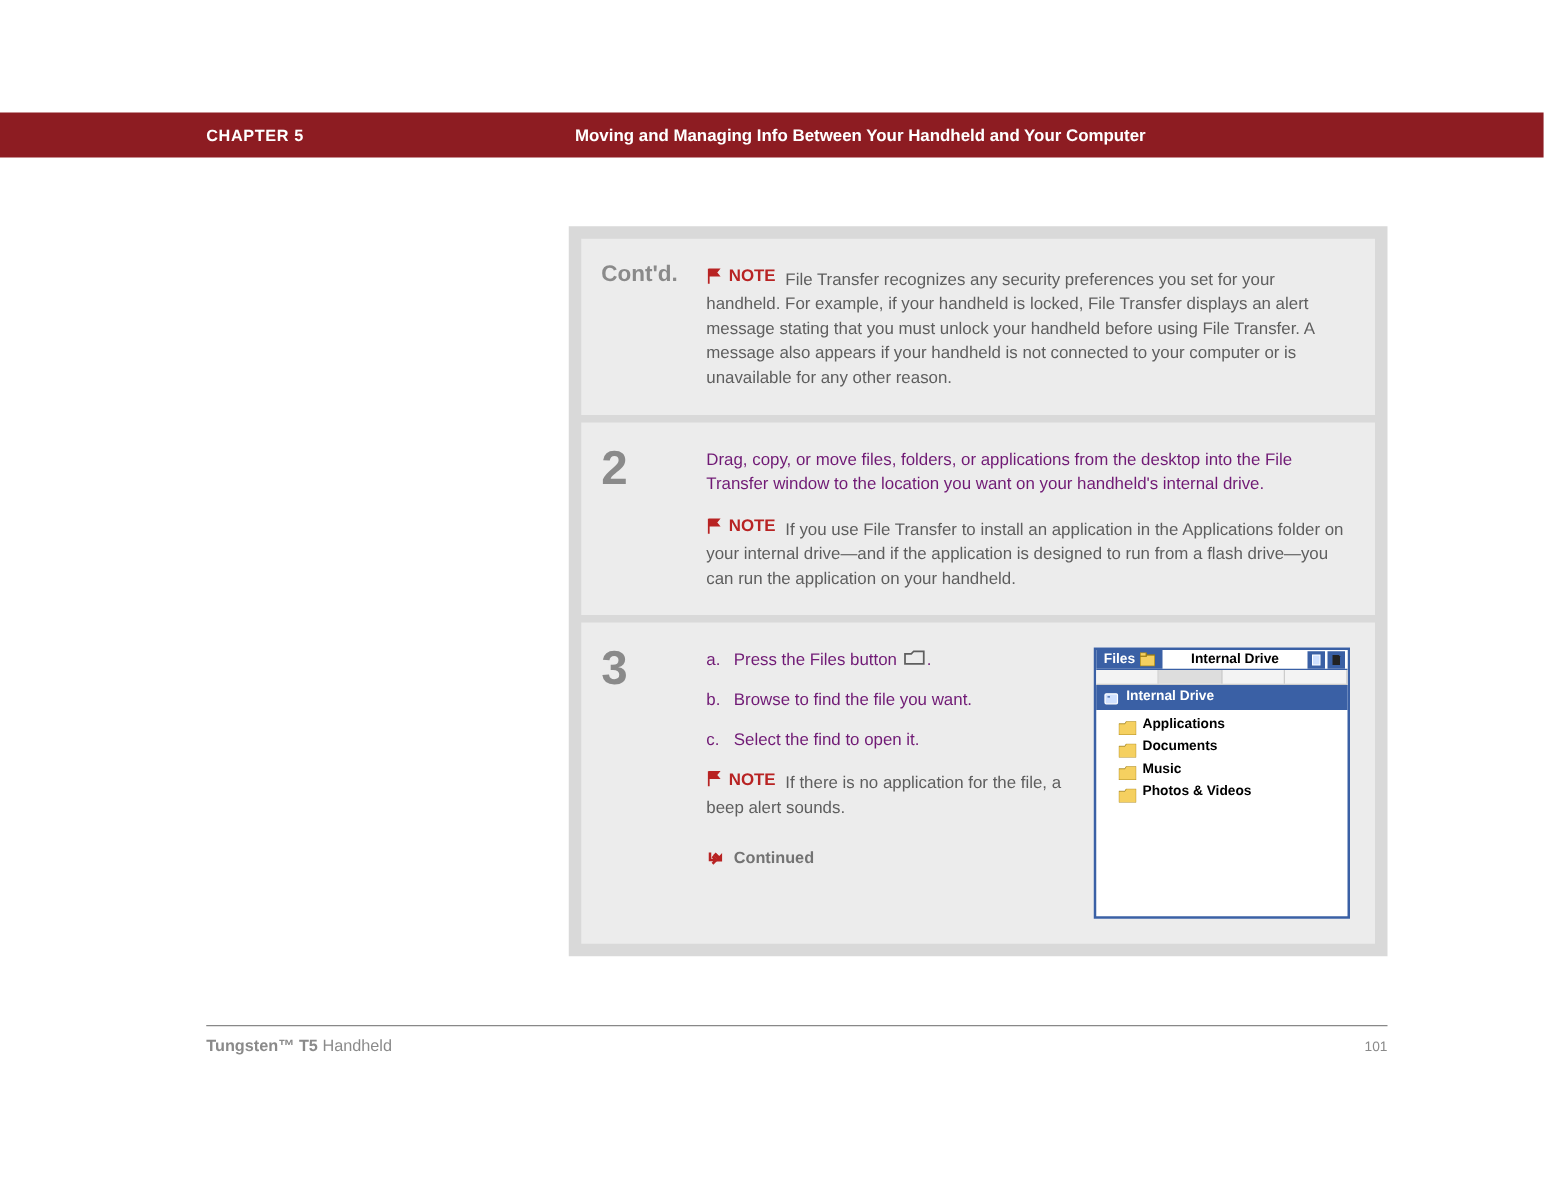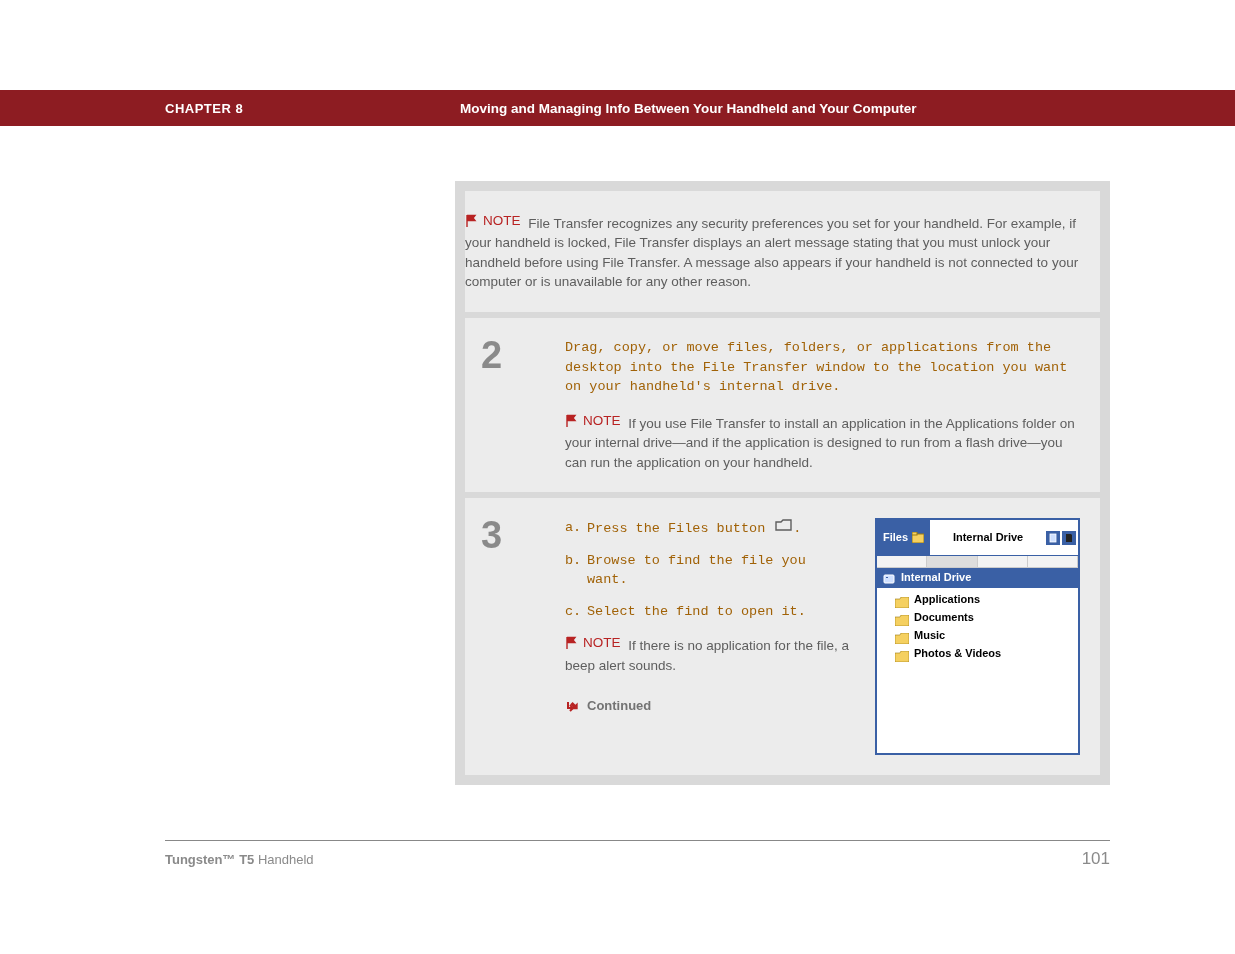--- a/index.html
+++ b/index.html
@@ -65,25 +65,25 @@
     color: #8a8a8a;
     font-family: Arial Black, Arial, sans-serif;
   }
   .step-body {
     flex: 1;
     padding: 20px 20px 20px 0;
     font-size: 13.5px;
     line-height: 1.45;
     color: #5e5e5e;
   }
-  .step-body .dark { color: #a16207; font-family: Liberation Mono, monospace; }
+  .step-body .dark { color: #701a75; }
   .note-flag {
     display: inline-flex;
     align-items: center;
-    font-weight: normal;
+    font-weight: bold;
     color: #b82323;
     margin-right: 4px;
   }
   .note-flag svg { margin-right: 4px; }
   .para { margin-bottom: 14px; }
   .para:last-child { margin-bottom: 0; }
   .step3-flex { display: flex; gap: 24px; }
   .step3-text { flex: 1; }
   .ol-item { display:flex; margin-bottom: 12px; }
   .ol-marker { width: 22px; flex-shrink:0; }
@@ -101,21 +101,21 @@
     width: 205px;
     border: 2px solid #3a60a5;
     background: #fff;
     font-family: Tahoma, Arial, sans-serif;
     font-size: 11px;
   }
   .pda-title {
     background: #fff;
     display: flex;
     align-items: center;
-    height: 36px;
+    height: 16px;
     border-bottom: 1px solid #3a60a5;
   }
   .pda-title-left {
     background: #3a60a5;
     color: #fff;
     font-weight: bold;
     padding: 2px 6px;
     display: flex;
     align-items: center;
     gap: 4px;
@@ -148,37 +148,40 @@
     margin: 55px 125px 0 165px;
     border-top: 1px solid #888;
     padding-top: 8px;
     display: flex;
     justify-content: space-between;
     align-items: baseline;
     font-size: 13px;
     color: #8a8a8a;
   }
   .footer-left b { font-weight: bold; }
-  .footer-right { font-size: 17px; }
+  .footer-right { font-size: 11px; }
   .folder-icon-inline { display:inline-block; vertical-align:middle; margin-left:2px;}
 </style>
 </head>
 <body>
 
 <div class="header-bar">
   <div class="header-inner">
-    <span class="chapter-label">CHAPTER 8</span>
+    <span class="chapter-label">CHAPTER 5</span>
     <span class="chapter-title">Moving and Managing Info Between Your Handheld and Your Computer</span>
   </div>
 </div>
 
 <div class="content-wrap">
   <div class="step-box">
 
     <div class="step-row">
+      <div class="step-num">
+        <span class="step-num-contd">Cont'd.</span>
+      </div>
       <div class="step-body">
         <div class="para">
           <span class="note-flag">
             <svg width="14" height="14" viewBox="0 0 14 14">
                 <path d="M2 1 v12 M2 1.5 h8 l-2 2.5 l2 2.5 h-8" fill="#b82323" stroke="#b82323" stroke-width="1.4"></path>
               </svg>
             <span>NOTE</span>
           </span>
           <span>File Transfer recognizes any security preferences you set for your handheld. For example, if your handheld is locked, File Transfer displays an alert message stating that you must unlock your handheld before using File Transfer. A message also appears if your handheld is not connected to your computer or is unavailable for any other reason.</span>
         </div>

